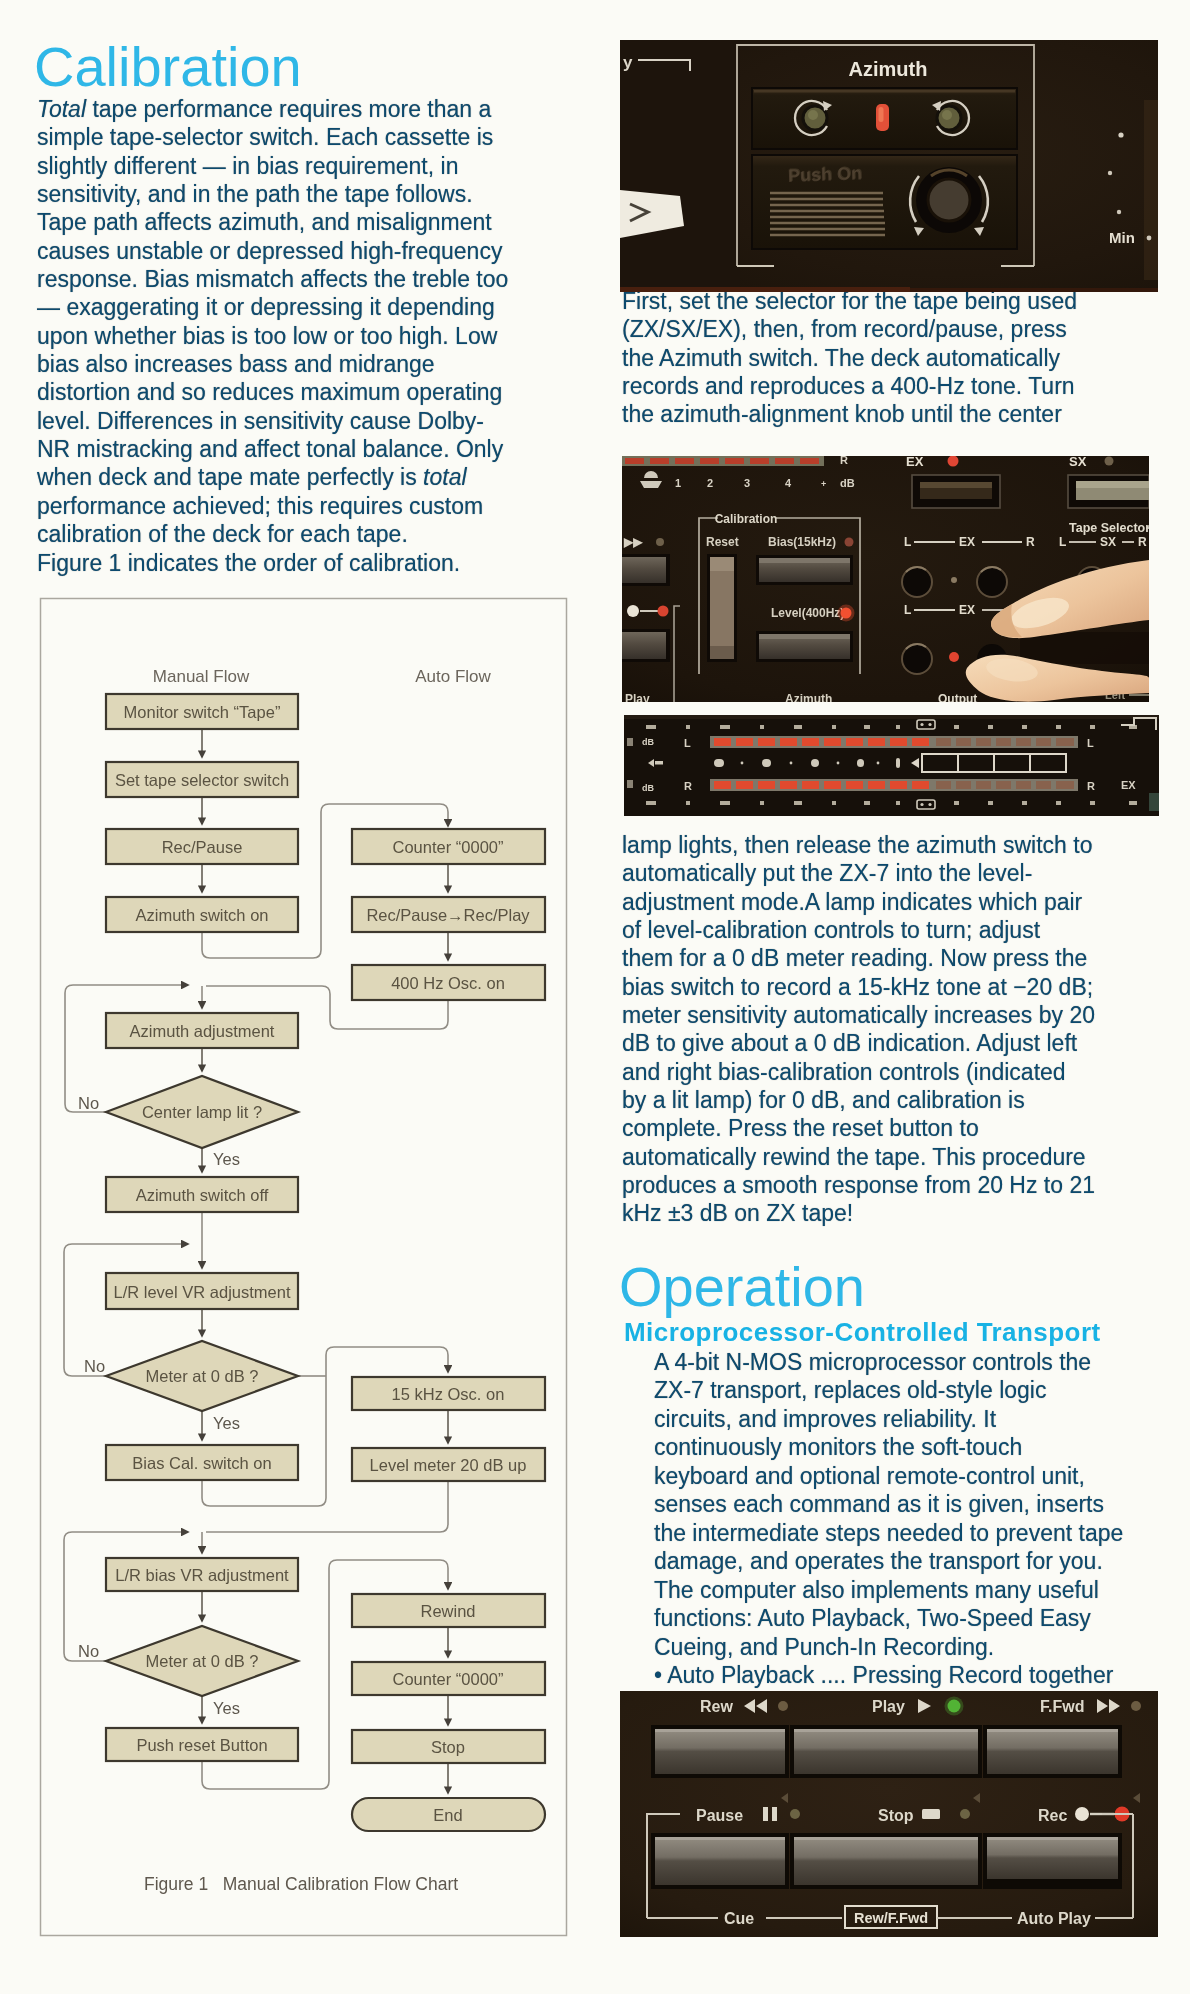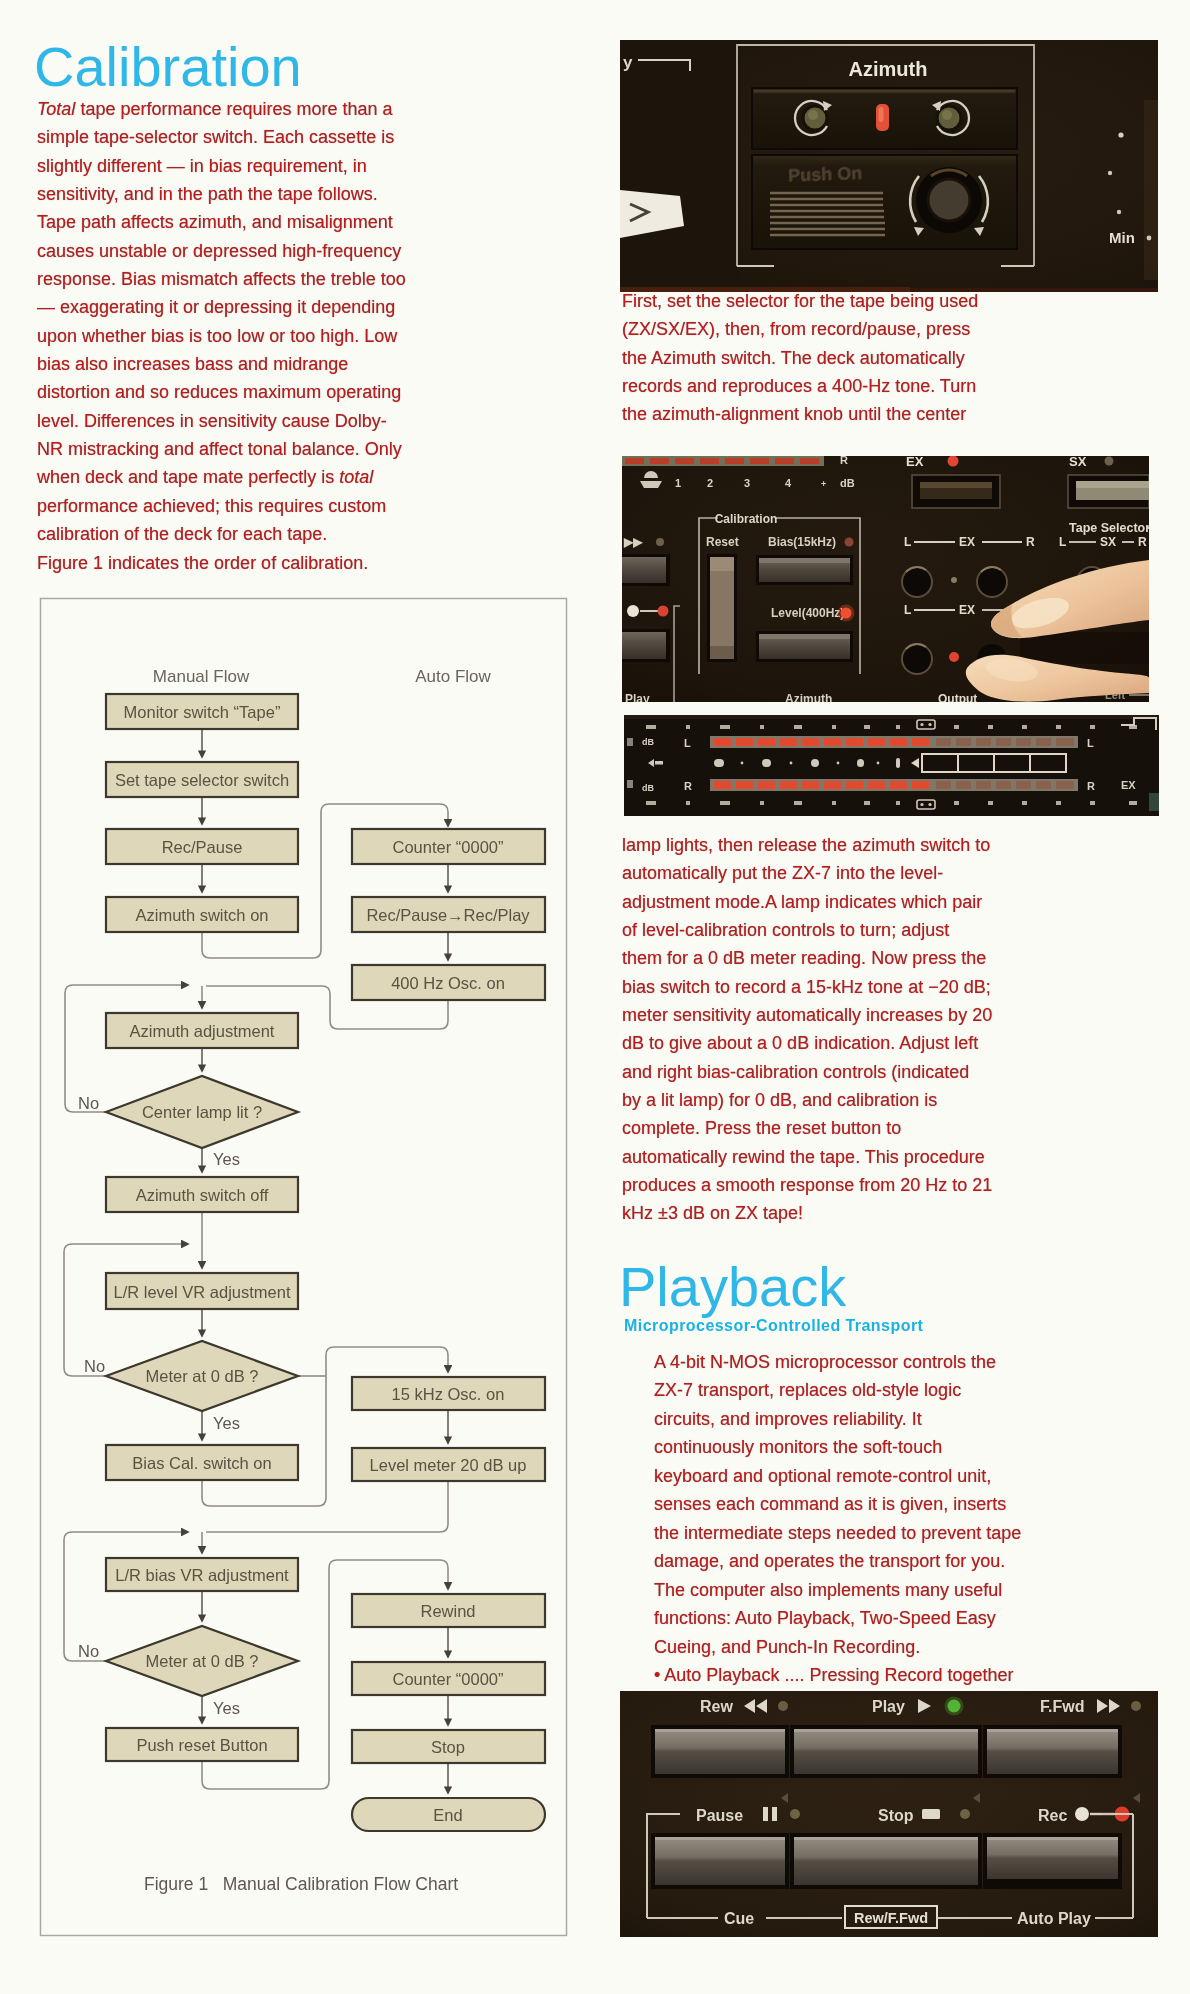--- a/index.html
+++ b/index.html
@@ -1,19 +1,19 @@
 <!DOCTYPE html>
 <html><head>
 <meta charset="utf-8">
 <style>
   html,body{margin:0;padding:0;}
   body{width:1190px;height:1994px;position:relative;background:#fbfbf6;
        font-family:"Liberation Sans",sans-serif;overflow:hidden;}
   .abs{position:absolute;}
-  .body-text{font-size:18px;line-height:28.35px;color:#b91c1c;letter-spacing:0px;white-space:nowrap;text-shadow:0 0 1px rgba(88,80,73,0.65);}
+  .body-text{font-size:23px;line-height:28.35px;color:#0c4a6e;letter-spacing:0px;white-space:nowrap;text-shadow:0 0 1px rgba(88,80,73,0.65);}
   h1{margin:0;font-weight:normal;font-size:56px;color:#2fb7e7;letter-spacing:0px;line-height:56px;}
 </style>
 </head>
 <body>
 
 <h1 class="abs" style="left:34px;top:39px;">Calibration</h1>
 
 <div class="abs body-text" style="left:37px;top:95px;">
 <i>Total</i> tape performance requires more than a<br>
 simple tape-selector switch. Each cassette is<br>
@@ -169,22 +169,22 @@
 meter sensitivity automatically increases by 20<br>
 dB to give about a 0 dB indication. Adjust left<br>
 and right bias-calibration controls (indicated<br>
 by a lit lamp) for 0 dB, and calibration is<br>
 complete. Press the reset button to<br>
 automatically rewind the tape. This procedure<br>
 produces a smooth response from 20 Hz to 21<br>
 kHz ±3 dB on ZX tape!
 </div>
 
-<h1 class="abs" style="left:619px;top:1259px;">Playback</h1>
-<div class="abs" style="left:624px;top:1317px;font-size:16px;font-weight:bold;color:#18b2e4;letter-spacing:0.45px;">Microprocessor-Controlled Transport</div>
+<h1 class="abs" style="left:619px;top:1259px;">Operation</h1>
+<div class="abs" style="left:624px;top:1317px;font-size:26px;font-weight:bold;color:#18b2e4;letter-spacing:0.45px;">Microprocessor-Controlled Transport</div>
 
 <div class="abs body-text" style="left:622px;top:1348px;line-height:28.45px;margin-left:32px;">
 A 4-bit N-MOS microprocessor controls the<br>
 ZX-7 transport, replaces old-style logic<br>
 circuits, and improves reliability. It<br>
 continuously monitors the soft-touch<br>
 keyboard and optional remote-control unit,<br>
 senses each command as it is given, inserts<br>
 the intermediate steps needed to prevent tape<br>
 damage, and operates the transport for you.<br>

